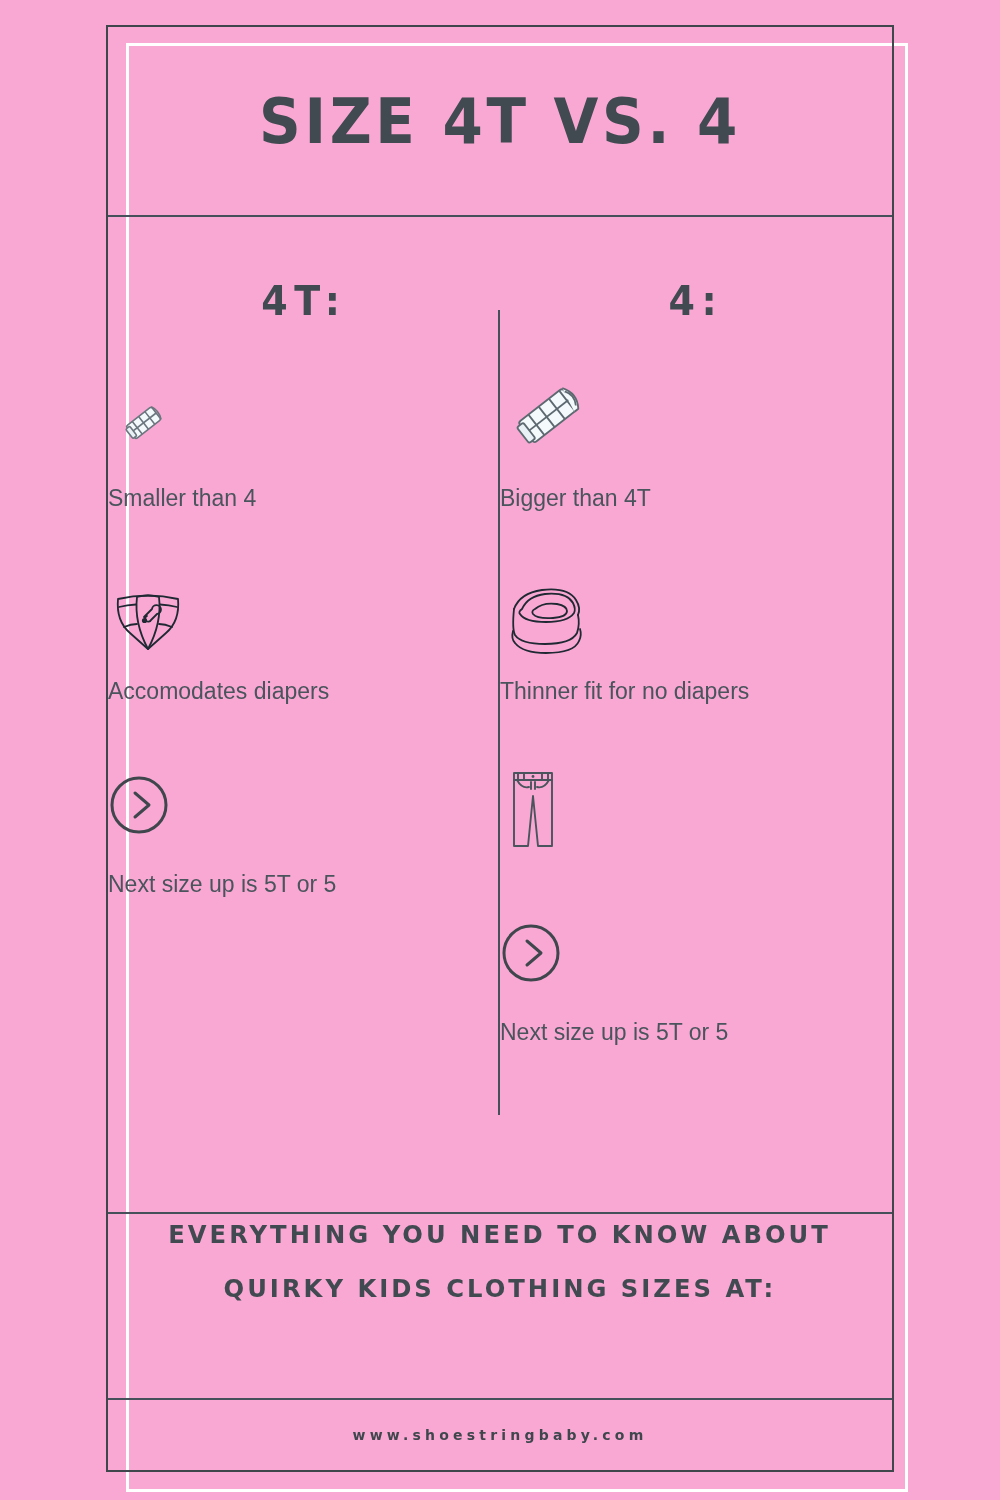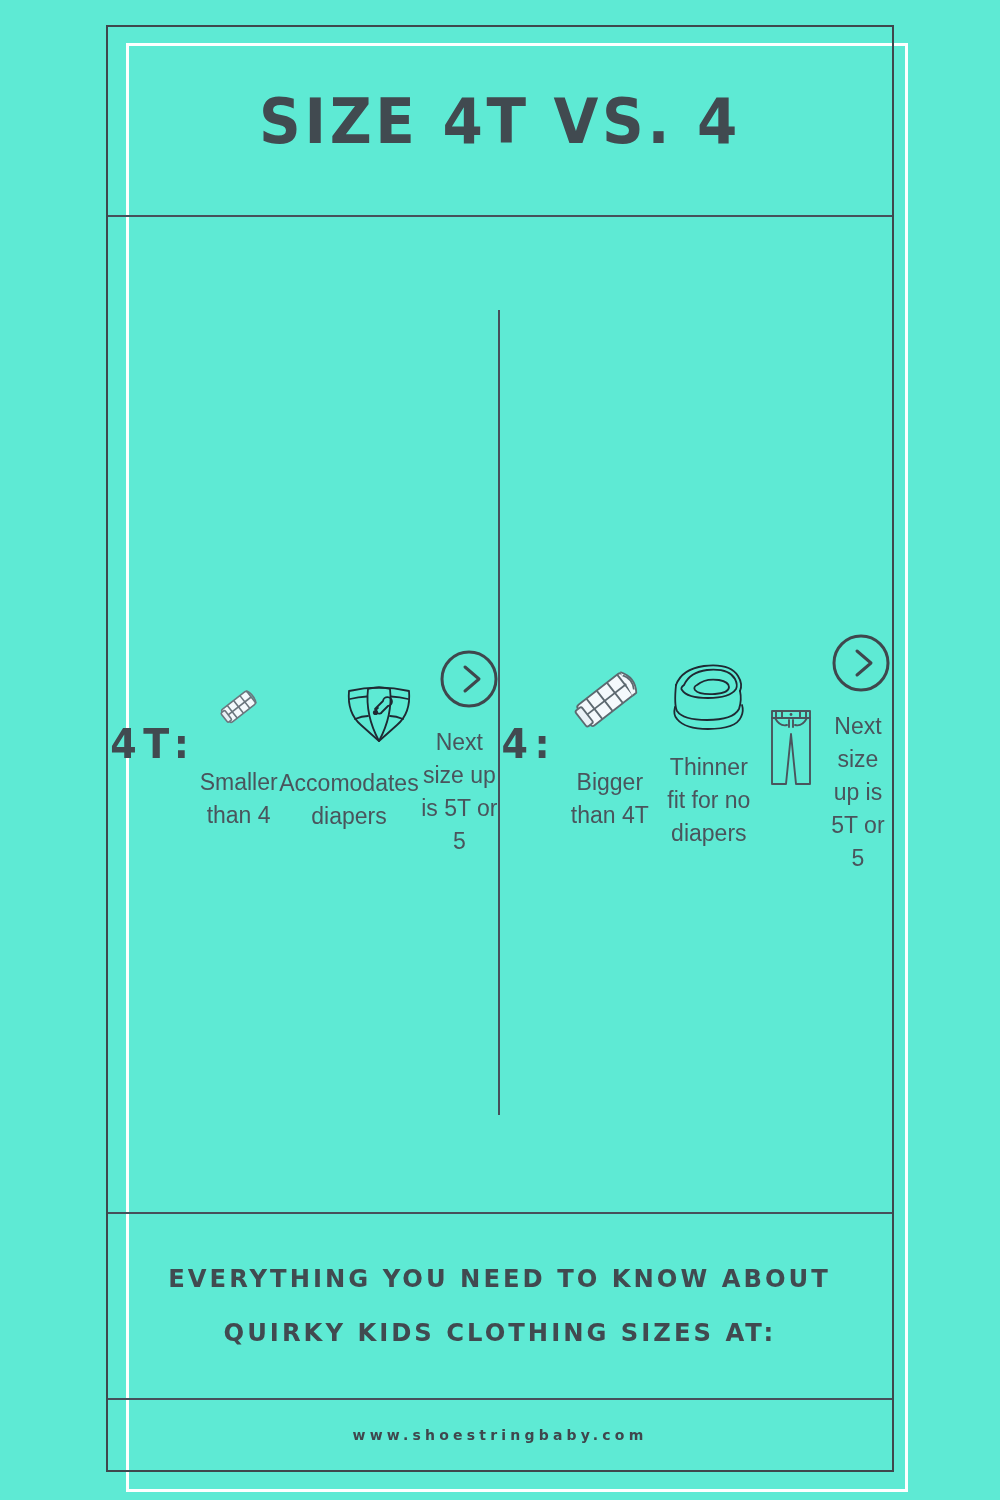--- a/index.html
+++ b/index.html
@@ -11,21 +11,21 @@
     height: 1500px;
     background: #e6f3fb;
     font-family: "Liberation Sans", sans-serif;
     overflow: hidden;
   }
 
   .poster {
     position: relative;
     width: 1000px;
     height: 1500px;
-    background: #5eead4;
+    background: #f9a8d4;
   }
 
   
   .frame-white {
     position: absolute;
     left: 126px;
     top: 43px;
     width: 782px;
     height: 1449px;
     border: 3px solid #ffffff;
@@ -91,39 +91,39 @@
     position: absolute;
     left: 108px;
     top: 230px;
     width: 784px;
     height: 980px;
     display: flex;
   }
   .col {
     width: 50%;
     display: flex;
-    flex-direction: row;
+    flex-direction: column;
     align-items: center;
   }
 
   .col-head {
     font-family: "DejaVu Sans", sans-serif;
     font-weight: 700;
     font-size: 40px;
     letter-spacing: 7px;
     color: #414a50;
     margin-top: 48px;
     margin-bottom: 0;
     transform: scaleX(0.95);
   }
 
   .item {
     display: flex;
     flex-direction: column;
-    align-items: flex-end;
+    align-items: flex-start;
     width: 100%;
   }
   .item-icon {
     display: flex;
     align-items: flex-end;
     justify-content: center;
   }
   .item-label {
     font-size: 23px;
     line-height: 33px;
@@ -134,29 +134,29 @@
   }
 
   
   .row1 .item-icon { height: 92px; margin-top: 48px; }
   .row1 .item-label { margin-top: 18px; }
   .row2 .item-icon { height: 80px; margin-top: 62px; }
   .row2 .item-label { margin-top: 18px; }
   .row3 .item-icon { height: 92px; margin-top: 56px; }
   .row3 .item-label { margin-top: 12px; }
   .row4 .item-icon { height: 66px; margin-top: 62px; }
-  .row4 .item-label { margin-top: 16px; }
+  .row4 .item-label { margin-top: 32px; }
 
   svg { display: block; }
 
   
   .footer-band {
     position: absolute;
     left: 108px;
-    top: 1214px;
+    top: 1170px;
     width: 784px;
     height: 184px;
     display: flex;
     flex-direction: column;
     align-items: center;
     justify-content: center;
   }
   .footer-line {
     font-family: "DejaVu Sans", sans-serif;
     font-weight: 700;

